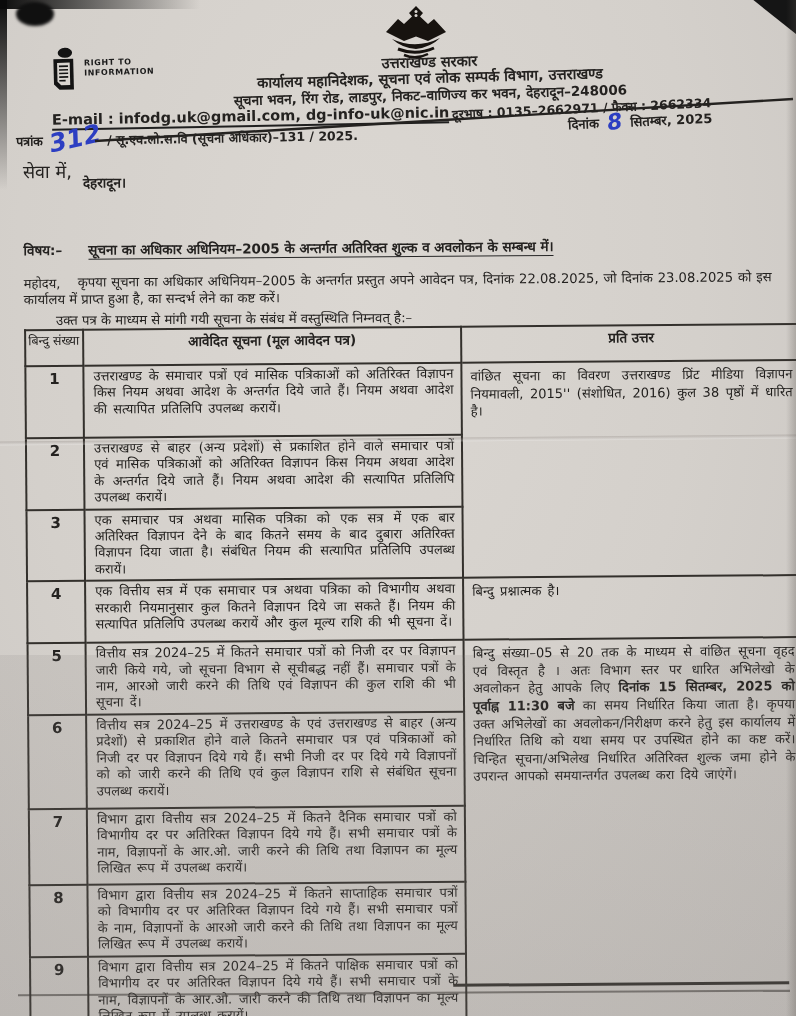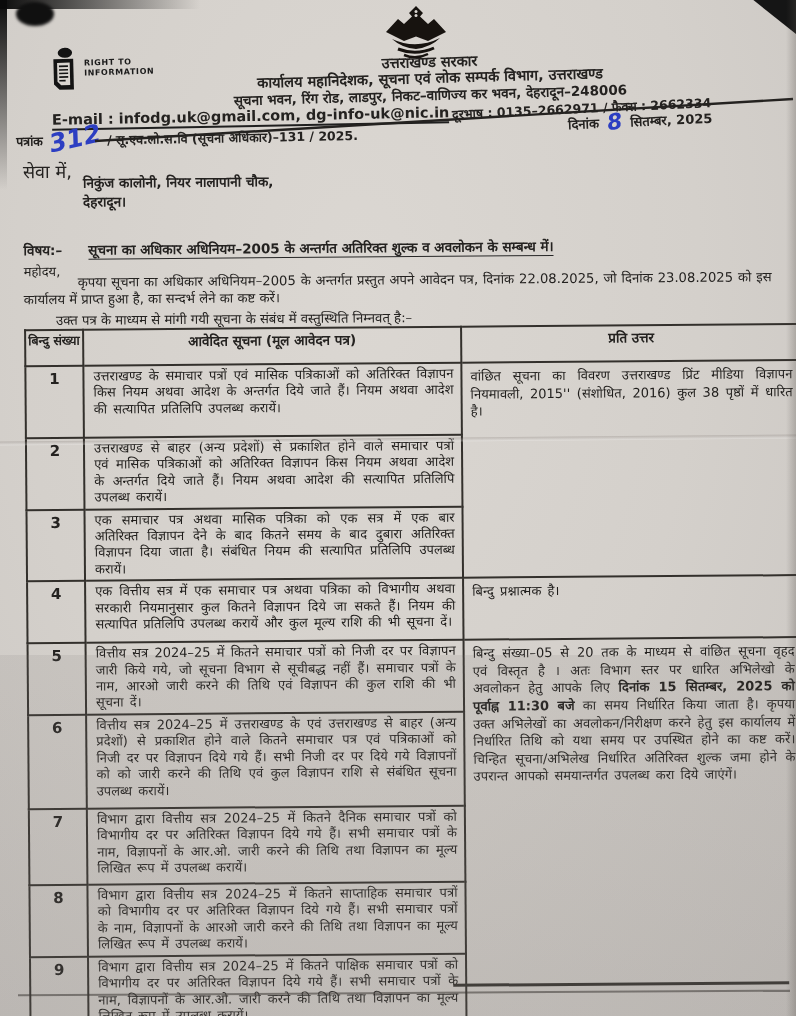--- a/index.html
+++ b/index.html
@@ -30,45 +30,44 @@
   .hand{color:#2c3ec2;font-style:italic;}
   .hand-8{font-size:22px;line-height:18px;transform:rotate(-6deg);display:inline-block;}
   .ref-line{left:16px;top:127px;font-size:12.5px;font-weight:bold;transform:rotate(-1deg);white-space:nowrap;display:flex;align-items:flex-end;gap:4px;}
   .hand-312{font-size:25px;line-height:20px;transform:rotate(-12deg);display:inline-block;margin:0 2px;}
   
   .body-tilt{left:0;top:0;width:796px;height:1060px;transform:rotate(-.45deg);transform-origin:300px 320px;}
   .salute{left:24px;top:157px;font-size:18px;}
   .addr-block{left:84px;top:172px;font-size:13.5px;font-weight:bold;line-height:18.5px;}
   .subject-row{left:24px;top:239px;font-size:13.5px;font-weight:bold;white-space:nowrap;}
   .subject-text{border-bottom:1.6px solid #262626;padding-bottom:1px;margin-left:26px;}
-  .greeting{left:24px;top:260px;font-size:13px;}
+  .greeting{left:24px;top:272px;font-size:13px;}
   .para1{left:24px;top:272px;width:748px;font-size:13.2px;line-height:17px;text-align:justify;text-indent:54px;}
   .para2{left:56px;top:309px;font-size:13.2px;}
   
   table.rti{position:absolute;left:24px;top:327px;width:758px;border-collapse:collapse;table-layout:fixed;}
   table.rti td,table.rti th{border:2px solid #33302c;vertical-align:top;overflow:hidden;}
-  th.h1{width:52px;font-size:12.5px;font-weight:bold;text-align:left;padding:2px 2px;line-height:15px;}
+  th.h1{width:52px;font-size:12.5px;font-weight:normal;text-align:left;padding:2px 2px;line-height:15px;}
   th.h2{width:372px;font-size:13.5px;font-weight:bold;text-align:center;padding:2px;}
   th.h3{width:334px;font-size:13.5px;font-weight:bold;text-align:center;padding:2px;}
   td.num{font-size:15px;font-weight:bold;text-align:center;padding-top:3px;}
   td.q{font-size:13px;line-height:16.4px;text-align:justify;padding:2px 7px 2px 9px;word-spacing:2px;color:#1f1d1b;}
   td.ans{font-size:13px;line-height:17.6px;text-align:justify;padding:4px 8px;word-spacing:2px;color:#1f1d1b;}
   .ans-bottom-line{left:448px;top:985px;width:336px;height:2.5px;background:#34312d;}
 </style>
 </head>
 <body>
 
 <div class="page">
 
   <div class="abs body-tilt">
 
     <div class="abs salute">सेवा में,</div>
 
     <div class="abs addr-block">
-      <div>निकुंज कालोनी, नियर नालापानी चौक,</div>
       <div>देहरादून।</div>
     </div>
 
     <div class="abs subject-row">
       <span>विषय:–</span><span class="subject-text">सूचना का अधिकार अधिनियम–2005 के अन्तर्गत अतिरिक्त शुल्क व अवलोकन के सम्बन्ध में।</span>
     </div>
 
     <div class="abs greeting">महोदय,</div>
     <div class="abs para1">कृपया सूचना का अधिकार अधिनियम–2005 के अन्तर्गत प्रस्तुत अपने आवेदन पत्र, दिनांक 22.08.2025, जो दिनांक 23.08.2025 को इस कार्यालय में प्राप्त हुआ है, का सन्दर्भ लेने का कष्ट करें।</div>
     <div class="abs para2">उक्त पत्र के माध्यम से मांगी गयी सूचना के संबंध में वस्तुस्थिति निम्नवत् है:–</div>

